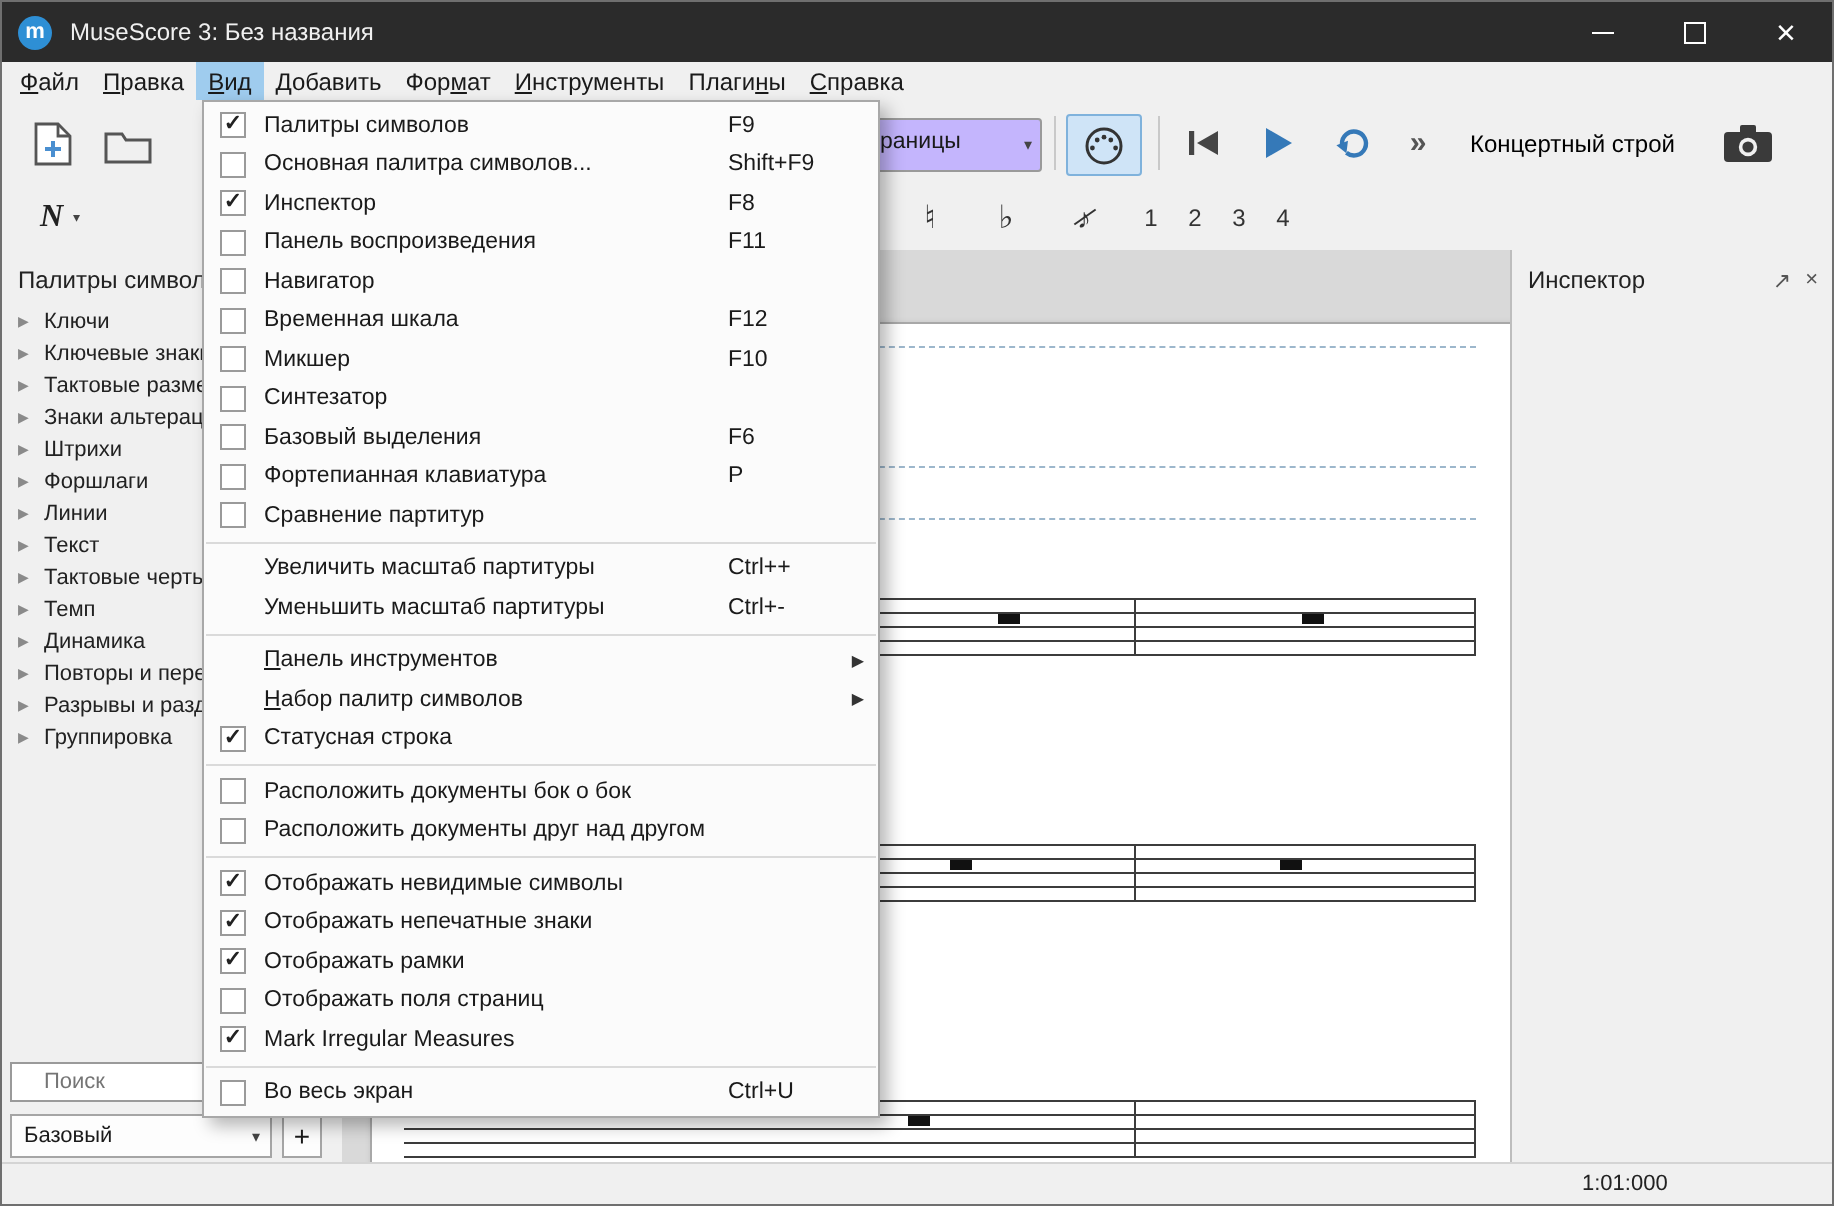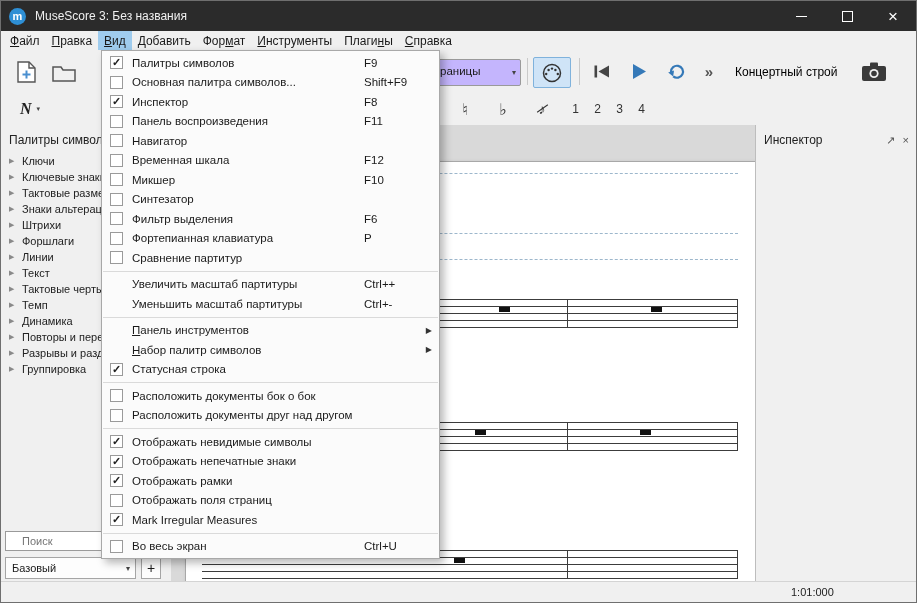--- a/index.html
+++ b/index.html
@@ -383,21 +383,21 @@
         <span class="dd-check box"></span>
         <span class="dd-label">Микшер</span>
         <span class="dd-short">F10</span>
       </div>
       <div class="dd-item">
         <span class="dd-check box"></span>
         <span class="dd-label">Синтезатор</span>
       </div>
       <div class="dd-item">
         <span class="dd-check box"></span>
-        <span class="dd-label">Фильтр выделения</span>
+        <span class="dd-label">Базовый выделения</span>
         <span class="dd-short">F6</span>
       </div>
       <div class="dd-item">
         <span class="dd-check box"></span>
         <span class="dd-label">Фортепианная клавиатура</span>
         <span class="dd-short">P</span>
       </div>
       <div class="dd-item">
         <span class="dd-check box"></span>
         <span class="dd-label">Сравнение партитур</span>

